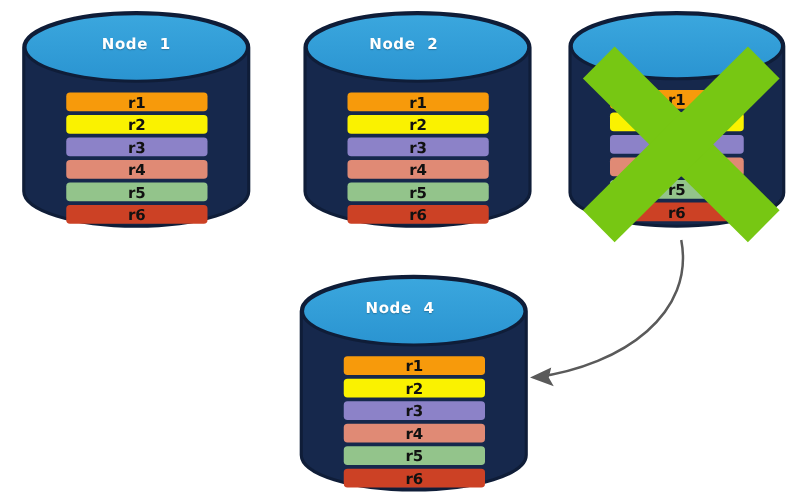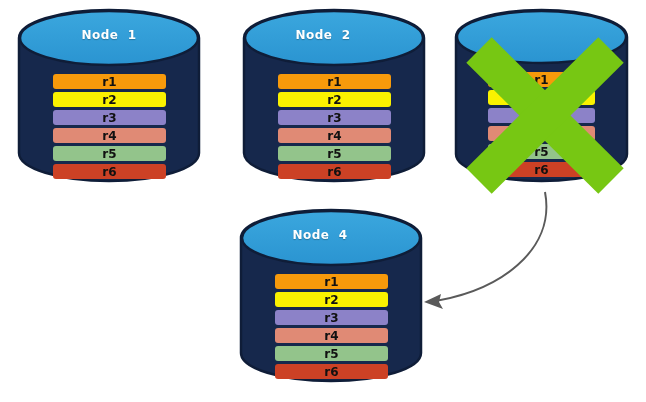--- a/index.html
+++ b/index.html
@@ -150,21 +150,21 @@
       <div class="record" style="background: rgb(224, 138, 117);">r4</div>
       <div class="record" style="background: rgb(147, 196, 139);">r5</div>
       <div class="record" style="background: rgb(204, 65, 37);">r6</div>
     </div>
   <svg class="x-overlay" id="xmark" width="173" height="175">
       <line x1="24" y1="42" x2="156" y2="173" stroke="#77C713" stroke-width="36" stroke-linecap="butt"></line>
       <line x1="156" y1="42" x2="24" y2="173" stroke="#77C713" stroke-width="36" stroke-linecap="butt"></line>
     </svg>
 </div>
 
-<div class="node" id="n3" style="left: 240px; top: 208px; width: 160px; height: 175px;">
+<div class="node" id="n3" style="left: 240px; top: 219px; width: 160px; height: 175px;">
   <svg class="node-svg" width="186" height="179">
     <defs>
       <linearGradient id="topgrad3" x1="0" y1="0" x2="0" y2="1">
         <stop offset="0%" stop-color="#3BA7DE"></stop>
         <stop offset="100%" stop-color="#2A94D1"></stop>
       </linearGradient>
     </defs>
     <path class="cyl-body" d="M 1,30 A 90,28 0 0 1 181,30
      L 181,145
      A 90,28 0 0 1 1,145 Z" fill="#16284C" stroke="#0F1D38" stroke-width="2.5"></path>

